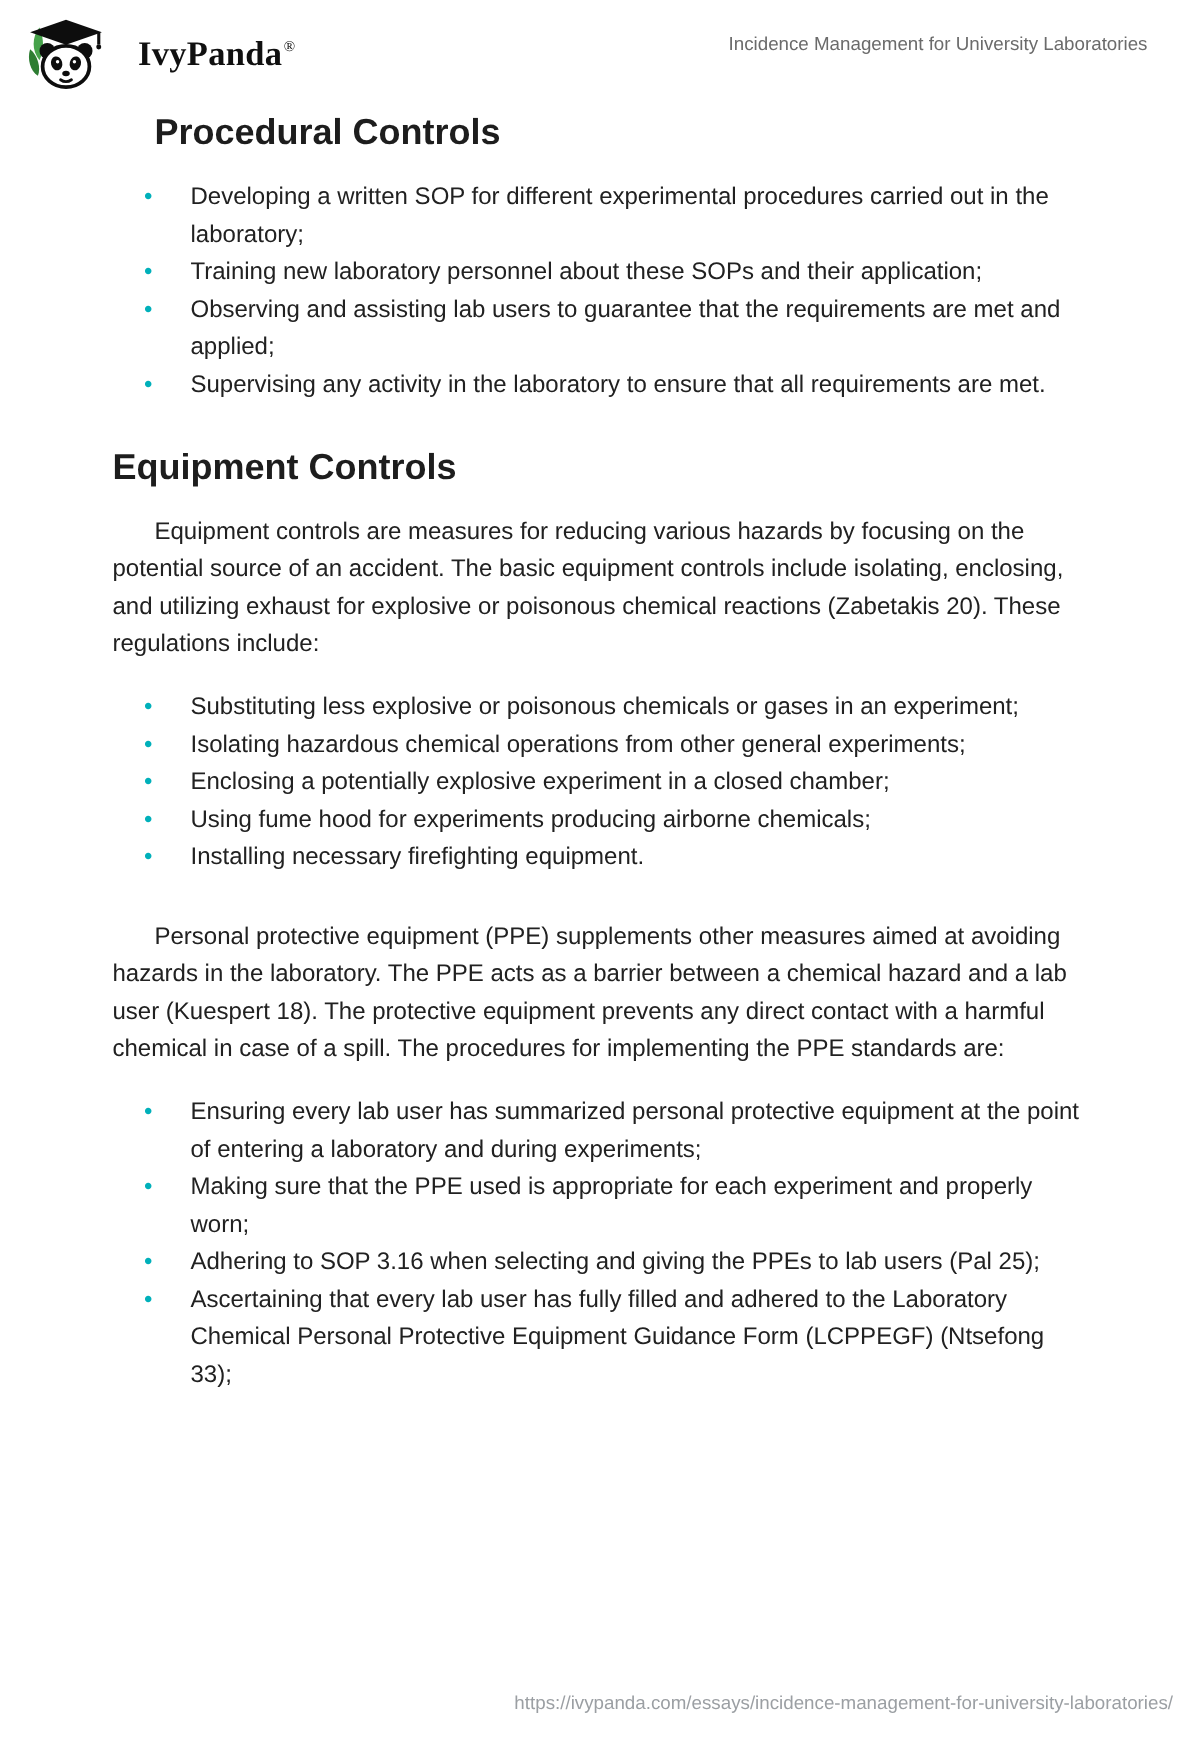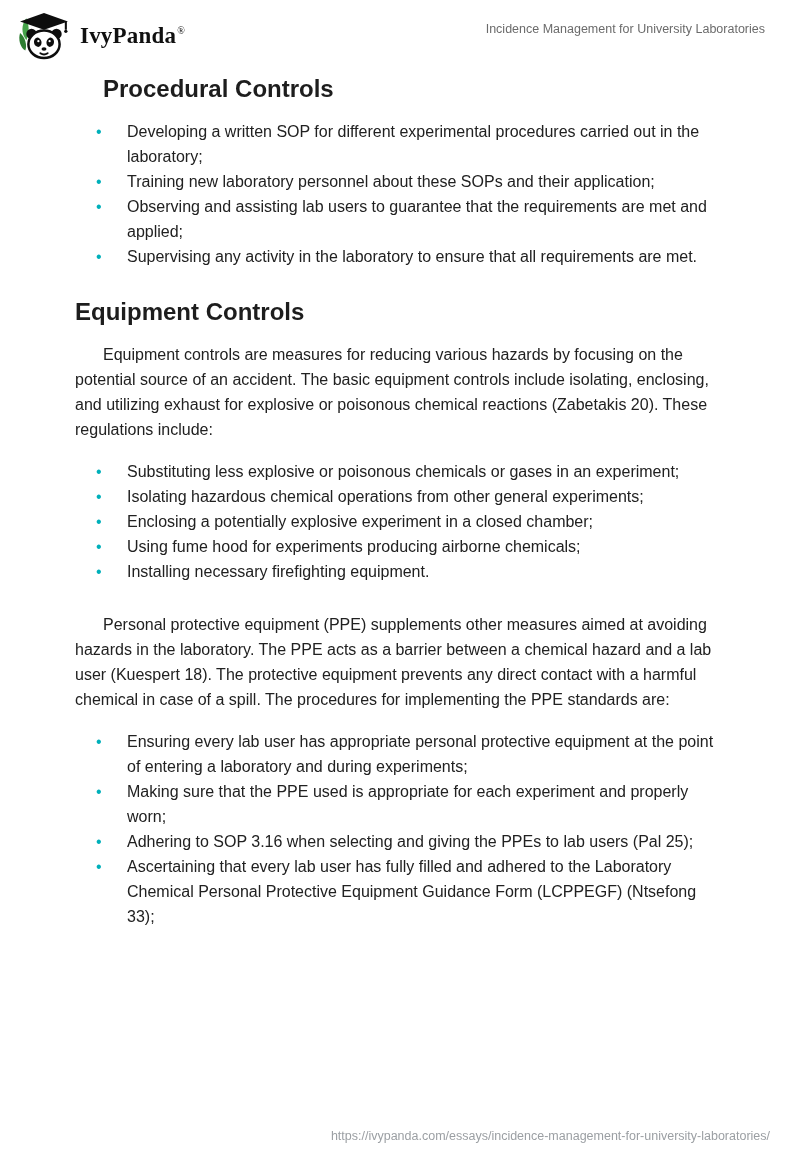--- a/index.html
+++ b/index.html
@@ -11,21 +11,21 @@
     position: relative;
     overflow: hidden;
   }
   .page { width: 800px; height: 1160px; display: flex; flex-direction: column; }
 
   
   .header {
     display: flex; align-items: flex-start; justify-content: space-between;
     padding: 12px 35px 0 18px;
   }
-  .brand { display: flex; align-items: center; gap: 10px; cursor: pointer; }
+  .brand { display: flex; align-items: center; gap: 22px; cursor: pointer; }
   .brand-icon { width: 52px; height: 48px; display: block; }
   .brand-name {
     font-family: "Liberation Serif", serif;
     font-weight: 700; font-size: 23px; color: #101010; letter-spacing: .2px;
   }
   .brand-reg { font-size: 10px; vertical-align: super; font-weight: 400; margin-left: 1px; }
   .doc-title { margin-top: 10px; font-size: 12.5px; color: var(--header-title, #6b6b6b); }
 
   
   .content { padding: 14px 0 0 75px; flex: 1; }
@@ -42,21 +42,21 @@
   }
   ul.bullets { list-style: none; width: 650px; margin: 0 0 28px 0; }
   ul.bullets li { display: flex; font-size: 16px; line-height: 25px; }
   .dot {
     flex: 0 0 52px; padding-left: 21px;
     color: var(--bullet, #00b0ba); font-size: 16px;
   }
   .li-text { flex: 1; color: var(--body-text, #212121); }
 
   
-  .footer { padding: 0 30px 16px 0; text-align: right; }
+  .footer { padding: 0 18px 16px 0; text-align: right; }
   .footer-url {
     font-size: 12.5px; color: var(--footer-url, #9b9fa3);
     text-decoration: none; cursor: pointer;
   }
 </style>
 </head>
 <body>
 
 <div class="page">
 
@@ -133,21 +133,21 @@
           <span class="li-text">Installing necessary firefighting equipment.</span>
         </li>
       </ul>
     </section>
 
     <section class="section">
       <p class="para">Personal protective equipment (PPE) supplements other measures aimed at avoiding hazards in the laboratory. The PPE acts as a barrier between a chemical hazard and a lab user (Kuespert 18). The protective equipment prevents any direct contact with a harmful chemical in case of a spill. The procedures for implementing the PPE standards are:</p>
       <ul class="bullets">
         <li>
           <span class="dot">•</span>
-          <span class="li-text">Ensuring every lab user has appropriate personal protective equipment at the point of entering a laboratory and during experiments;</span>
+          <span class="li-text">Ensuring every lab user has summarized personal protective equipment at the point of entering a laboratory and during experiments;</span>
         </li>
         <li>
           <span class="dot">•</span>
           <span class="li-text">Making sure that the PPE used is appropriate for each experiment and properly worn;</span>
         </li>
         <li>
           <span class="dot">•</span>
           <span class="li-text">Adhering to SOP 3.16 when selecting and giving the PPEs to lab users (Pal 25);</span>
         </li>
         <li>

